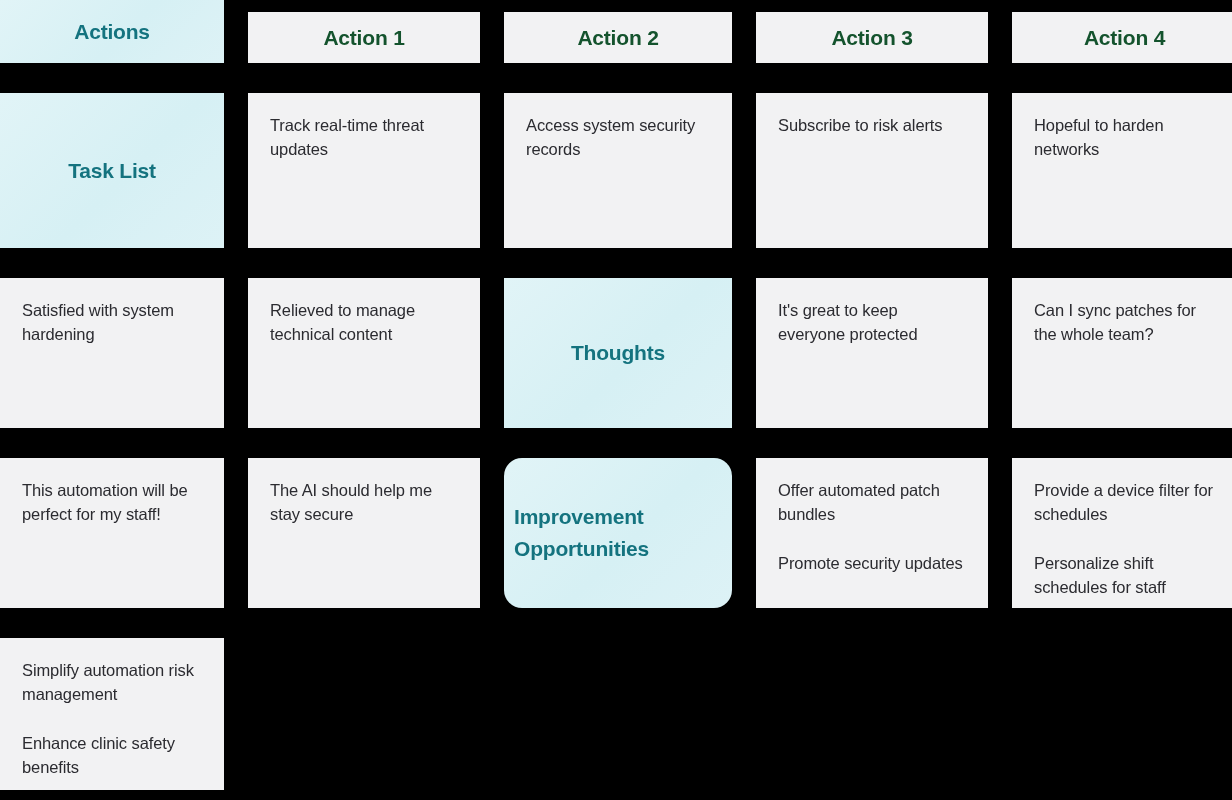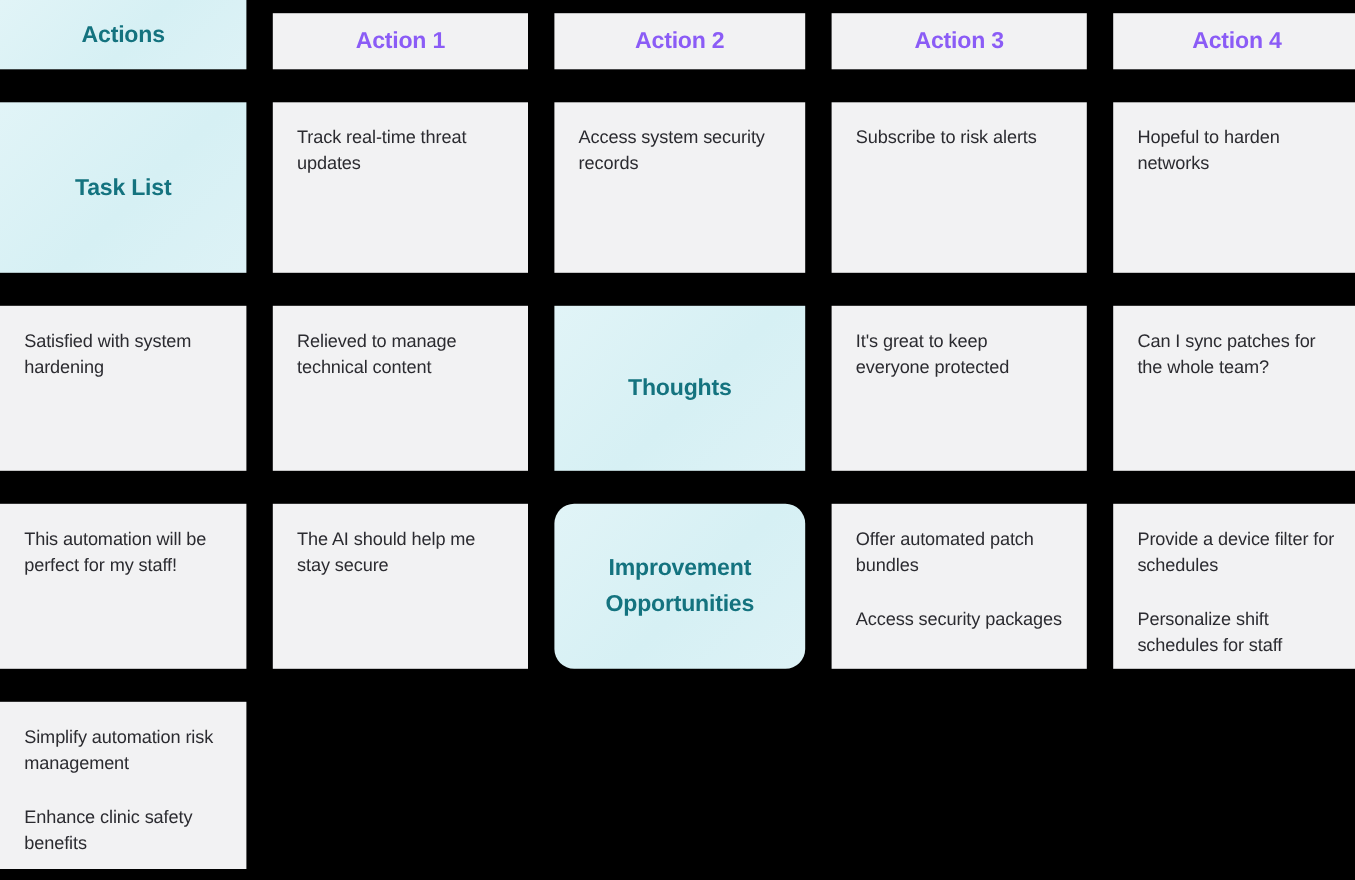--- a/index.html
+++ b/index.html
@@ -24,39 +24,39 @@
     row-gap: 30px;
     align-content: start;
   }
 
   
   .row-label {
     background: linear-gradient(135deg, #e1f4f7 0%, #d6f0f4 55%, #ddf2f6 100%);
     display: flex;
     align-items: center;
     justify-content: center;
-    text-align: center;
+    text-align: left;
     padding: 8px 10px;
     color: #14737f;
     font-weight: 700;
     font-size: 21px;
     line-height: 1.5;
     letter-spacing: -0.2px;
   }
 
   .row-label.corner { font-size: 21px; }
   .row-label.two-line { font-size: 21px; line-height: 1.52; border-radius: 18px; }
 
   
   .col-header {
     background: #f2f2f3;
     display: flex;
     align-items: center;
     justify-content: center;
-    color: #8b5cf6;
+    color: #14532d;
     font-weight: 700;
     font-size: 21px;
     letter-spacing: -0.2px;
     margin-top: 12px;
   }
 
   
   .cell {
     background: #f2f2f3;
     padding: 20px 22px 16px 22px;
@@ -116,21 +116,21 @@
   <div class="cell">
     <p>This automation will be perfect for my staff!</p>
   </div>
   <div class="cell">
     <p>The AI should help me stay secure</p>
   </div>
 
   <div class="row-label two-line">Improvement Opportunities</div>
   <div class="cell">
     <p>Offer automated patch bundles</p>
-    <p>Access security packages</p>
+    <p>Promote security updates</p>
   </div>
   <div class="cell">
     <p>Provide a device filter for schedules</p>
     <p>Personalize shift schedules for staff</p>
   </div>
   <div class="cell">
     <p>Simplify automation risk management</p>
     <p>Enhance clinic safety benefits</p>
   </div>
 

